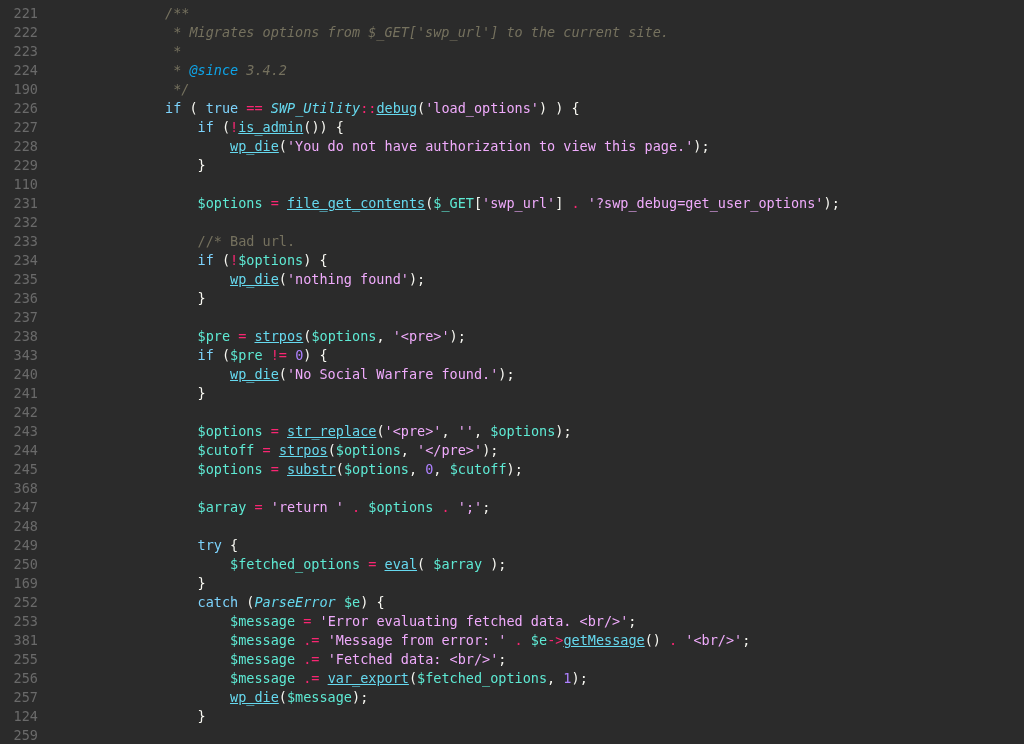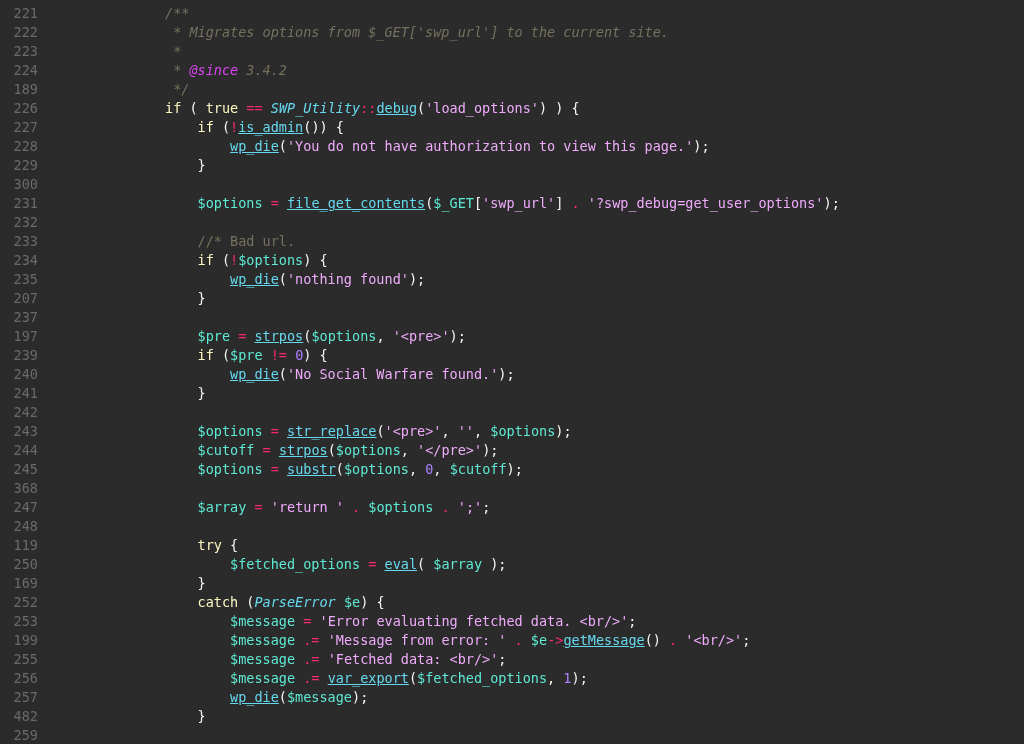--- a/index.html
+++ b/index.html
@@ -37,69 +37,69 @@
     color: #f8f8f2;
     white-space: pre;
   }
   .line {
     height: 19px;
   }
 
   
   .cm   { color: #75715e; }      
   .doc  { color: #75715e; font-style: italic; }
-  .tag  { color: #d946ef; font-style: italic; text-align: center; }      
-  .kw   { color: #fef9c3; }                           
+  .tag  { color: #0ea5e9; font-style: italic; text-align: center; }      
+  .kw   { color: #7dd3fc; }                           
   .cls  { color: #66d9ef; font-style: italic; }      
   .fn   { color: #66d9ef; text-decoration: underline; }                           
   .op   { color: #f92672; }                           
   .str  { color: #f0abfc; }                           
   .num  { color: #ae81ff; }                           
   .var  { color: #5eead4; }                           
   .pn   { color: #f8f8f2; }                           
 </style>
 </head>
 <body>
 
 <div class="editor">
   <div class="gutter" id="gutter">
       <div class="ln">221</div>
       <div class="ln">222</div>
       <div class="ln">223</div>
       <div class="ln">224</div>
-      <div class="ln">189</div>
+      <div class="ln">190</div>
       <div class="ln">226</div>
       <div class="ln">227</div>
       <div class="ln">228</div>
       <div class="ln">229</div>
-      <div class="ln">300</div>
+      <div class="ln">110</div>
       <div class="ln">231</div>
       <div class="ln">232</div>
       <div class="ln">233</div>
       <div class="ln">234</div>
       <div class="ln">235</div>
-      <div class="ln">207</div>
+      <div class="ln">236</div>
       <div class="ln">237</div>
-      <div class="ln">197</div>
-      <div class="ln">239</div>
+      <div class="ln">238</div>
+      <div class="ln">343</div>
       <div class="ln">240</div>
       <div class="ln">241</div>
       <div class="ln">242</div>
       <div class="ln">243</div>
       <div class="ln">244</div>
       <div class="ln">245</div>
       <div class="ln">368</div>
       <div class="ln">247</div>
       <div class="ln">248</div>
-      <div class="ln">119</div>
+      <div class="ln">249</div>
       <div class="ln">250</div>
       <div class="ln">169</div>
       <div class="ln">252</div>
       <div class="ln">253</div>
-      <div class="ln">199</div>
+      <div class="ln">381</div>
       <div class="ln">255</div>
       <div class="ln">256</div>
       <div class="ln">257</div>
-      <div class="ln">482</div>
+      <div class="ln">124</div>
       <div class="ln">259</div>
     </div>
   <div class="code" id="code"><div class="line"><span class="pn">        </span><span class="doc">/**</span></div><div class="line"><span class="pn">        </span><span class="doc"> * Migrates options from $_GET['swp_url'] to the current site.</span></div><div class="line"><span class="pn">        </span><span class="doc"> *</span></div><div class="line"><span class="pn">        </span><span class="doc"> * </span><span class="tag">@since</span><span class="doc"> 3.4.2</span></div><div class="line"><span class="pn">        </span><span class="doc"> */</span></div><div class="line"><span class="pn">        </span><span class="kw">if</span><span class="pn"> ( </span><span class="kw">true</span><span class="pn"> </span><span class="op">==</span><span class="pn"> </span><span class="cls">SWP_Utility</span><span class="op">::</span><span class="fn">debug</span><span class="pn">(</span><span class="str">'load_options'</span><span class="pn">) ) {</span></div><div class="line"><span class="pn">            </span><span class="kw">if</span><span class="pn"> (</span><span class="op">!</span><span class="fn">is_admin</span><span class="pn">()) {</span></div><div class="line"><span class="pn">                </span><span class="fn">wp_die</span><span class="pn">(</span><span class="str">'You do not have authorization to view this page.'</span><span class="pn">);</span></div><div class="line"><span class="pn">            </span><span class="pn">}</span></div><div class="line"></div><div class="line"><span class="pn">            </span><span class="var">$options</span><span class="pn"> </span><span class="op">=</span><span class="pn"> </span><span class="fn">file_get_contents</span><span class="pn">(</span><span class="var">$_GET</span><span class="pn">[</span><span class="str">'swp_url'</span><span class="pn">] </span><span class="op">.</span><span class="pn"> </span><span class="str">'?swp_debug=get_user_options'</span><span class="pn">);</span></div><div class="line"></div><div class="line"><span class="pn">            </span><span class="cm">//* Bad url.</span></div><div class="line"><span class="pn">            </span><span class="kw">if</span><span class="pn"> (</span><span class="op">!</span><span class="var">$options</span><span class="pn">) {</span></div><div class="line"><span class="pn">                </span><span class="fn">wp_die</span><span class="pn">(</span><span class="str">'nothing found'</span><span class="pn">);</span></div><div class="line"><span class="pn">            </span><span class="pn">}</span></div><div class="line"></div><div class="line"><span class="pn">            </span><span class="var">$pre</span><span class="pn"> </span><span class="op">=</span><span class="pn"> </span><span class="fn">strpos</span><span class="pn">(</span><span class="var">$options</span><span class="pn">, </span><span class="str">'&lt;pre&gt;'</span><span class="pn">);</span></div><div class="line"><span class="pn">            </span><span class="kw">if</span><span class="pn"> (</span><span class="var">$pre</span><span class="pn"> </span><span class="op">!=</span><span class="pn"> </span><span class="num">0</span><span class="pn">) {</span></div><div class="line"><span class="pn">                </span><span class="fn">wp_die</span><span class="pn">(</span><span class="str">'No Social Warfare found.'</span><span class="pn">);</span></div><div class="line"><span class="pn">            </span><span class="pn">}</span></div><div class="line"></div><div class="line"><span class="pn">            </span><span class="var">$options</span><span class="pn"> </span><span class="op">=</span><span class="pn"> </span><span class="fn">str_replace</span><span class="pn">(</span><span class="str">'&lt;pre&gt;'</span><span class="pn">, </span><span class="str">''</span><span class="pn">, </span><span class="var">$options</span><span class="pn">);</span></div><div class="line"><span class="pn">            </span><span class="var">$cutoff</span><span class="pn"> </span><span class="op">=</span><span class="pn"> </span><span class="fn">strpos</span><span class="pn">(</span><span class="var">$options</span><span class="pn">, </span><span class="str">'&lt;/pre&gt;'</span><span class="pn">);</span></div><div class="line"><span class="pn">            </span><span class="var">$options</span><span class="pn"> </span><span class="op">=</span><span class="pn"> </span><span class="fn">substr</span><span class="pn">(</span><span class="var">$options</span><span class="pn">, </span><span class="num">0</span><span class="pn">, </span><span class="var">$cutoff</span><span class="pn">);</span></div><div class="line"></div><div class="line"><span class="pn">            </span><span class="var">$array</span><span class="pn"> </span><span class="op">=</span><span class="pn"> </span><span class="str">'return '</span><span class="pn"> </span><span class="op">.</span><span class="pn"> </span><span class="var">$options</span><span class="pn"> </span><span class="op">.</span><span class="pn"> </span><span class="str">';'</span><span class="pn">;</span></div><div class="line"></div><div class="line"><span class="pn">            </span><span class="kw">try</span><span class="pn"> {</span></div><div class="line"><span class="pn">                </span><span class="var">$fetched_options</span><span class="pn"> </span><span class="op">=</span><span class="pn"> </span><span class="fn">eval</span><span class="pn">( </span><span class="var">$array</span><span class="pn"> );</span></div><div class="line"><span class="pn">            </span><span class="pn">}</span></div><div class="line"><span class="pn">            </span><span class="kw">catch</span><span class="pn"> (</span><span class="cls">ParseError</span><span class="pn"> </span><span class="var">$e</span><span class="pn">) {</span></div><div class="line"><span class="pn">                </span><span class="var">$message</span><span class="pn"> </span><span class="op">=</span><span class="pn"> </span><span class="str">'Error evaluating fetched data. &lt;br/&gt;'</span><span class="pn">;</span></div><div class="line"><span class="pn">                </span><span class="var">$message</span><span class="pn"> </span><span class="op">.=</span><span class="pn"> </span><span class="str">'Message from error: '</span><span class="pn"> </span><span class="op">.</span><span class="pn"> </span><span class="var">$e</span><span class="op">-&gt;</span><span class="fn">getMessage</span><span class="pn">() </span><span class="op">.</span><span class="pn"> </span><span class="str">'&lt;br/&gt;'</span><span class="pn">;</span></div><div class="line"><span class="pn">                </span><span class="var">$message</span><span class="pn"> </span><span class="op">.=</span><span class="pn"> </span><span class="str">'Fetched data: &lt;br/&gt;'</span><span class="pn">;</span></div><div class="line"><span class="pn">                </span><span class="var">$message</span><span class="pn"> </span><span class="op">.=</span><span class="pn"> </span><span class="fn">var_export</span><span class="pn">(</span><span class="var">$fetched_options</span><span class="pn">, </span><span class="num">1</span><span class="pn">);</span></div><div class="line"><span class="pn">                </span><span class="fn">wp_die</span><span class="pn">(</span><span class="var">$message</span><span class="pn">);</span></div><div class="line"><span class="pn">            </span><span class="pn">}</span></div><div class="line"></div></div>
 </div>
 
 </body></html>

